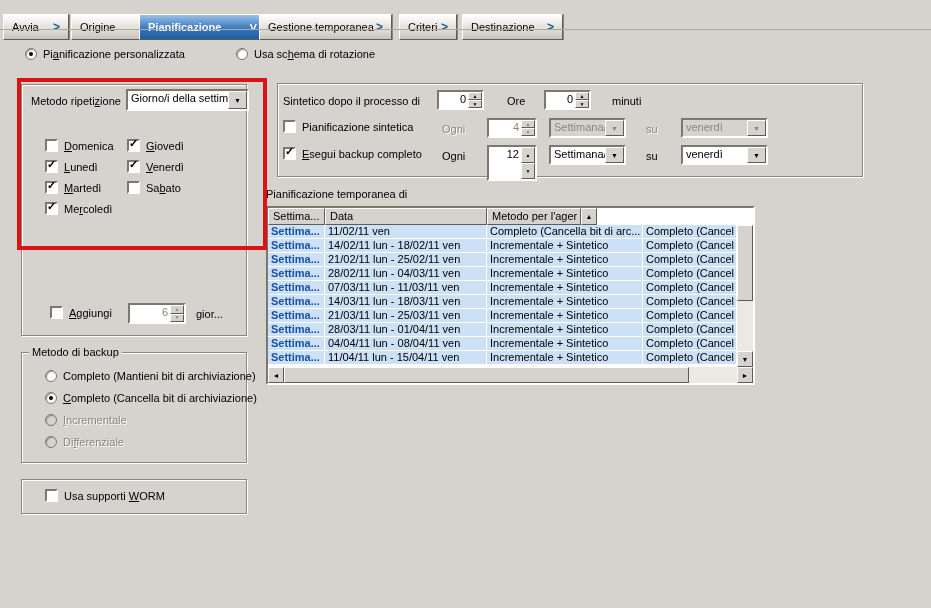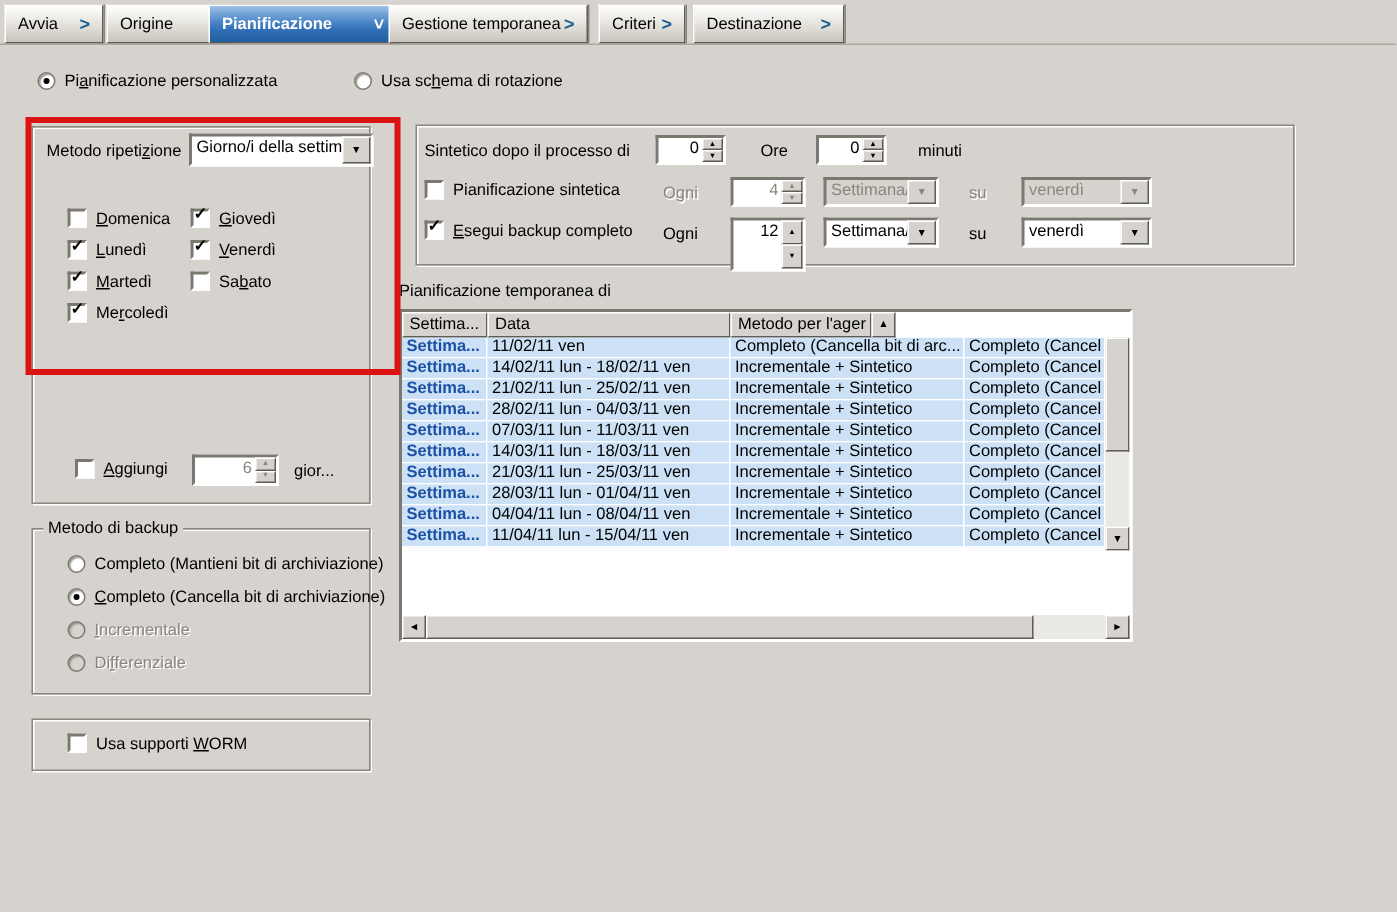--- a/index.html
+++ b/index.html
@@ -9,21 +9,21 @@
     font-family:"Liberation Sans",sans-serif;
     font-size:11px;color:#000;
     position:relative;overflow:hidden;
   }
   .abs{position:absolute}
   .lbl{white-space:nowrap}
   u{text-decoration:underline}
 
   
   .tab{
-    position:absolute;top:3px;height:26px;box-sizing:border-box;
+    position:absolute;top:14px;height:26px;box-sizing:border-box;
     background:linear-gradient(#ffffff,#e3e0da 55%,#c8c4bc);
     border:1px solid;border-color:#ffffff #5f5c55 #5f5c55 #ffffff;
     box-shadow:1px 0 0 #8a877f;
     display:flex;align-items:center;justify-content:space-between;
     padding:0 8px;cursor:default;
   }
   .tab .chev{color:#1b5b8e;font-weight:bold;font-size:12px;line-height:10px}
   .tab.selected{
     background:linear-gradient(#9dc1e8,#4a85c6 45%,var(--selected-tab-blue) 70%,#215e9f);
     color:#fff;font-weight:bold;
@@ -86,21 +86,21 @@
   .dis, .disabled-lbl{color:var(--disabled-text);text-shadow:1px 1px 0 #fff}
 
   
   .red-rect{
     position:absolute;left:17px;top:78px;width:250px;height:172px;box-sizing:border-box;
     border:4px solid var(--annotation-red);z-index:9;pointer-events:none;
   }
 
   
   .table{
-    position:absolute;left:266px;top:206px;width:489px;height:222px;box-sizing:border-box;
+    position:absolute;left:266px;top:206px;width:489px;height:179px;box-sizing:border-box;
     background:#fff;border:2px solid;border-color:#7b786f #ffffff #ffffff #7b786f;
   }
   .thead{display:flex;height:17px}
   .th{
     box-sizing:border-box;background:#d6d3ce;height:17px;
     border:1px solid;border-color:#ffffff #5f5c55 #5f5c55 #ffffff;
     padding:1px 4px;overflow:hidden;white-space:nowrap;flex:none;
   }
   .tbody{position:relative;height:142px;overflow:hidden}
   .tr{display:flex;height:14px;background:var(--row-bg);border-bottom:1px solid #fff;box-sizing:border-box;width:469px}

